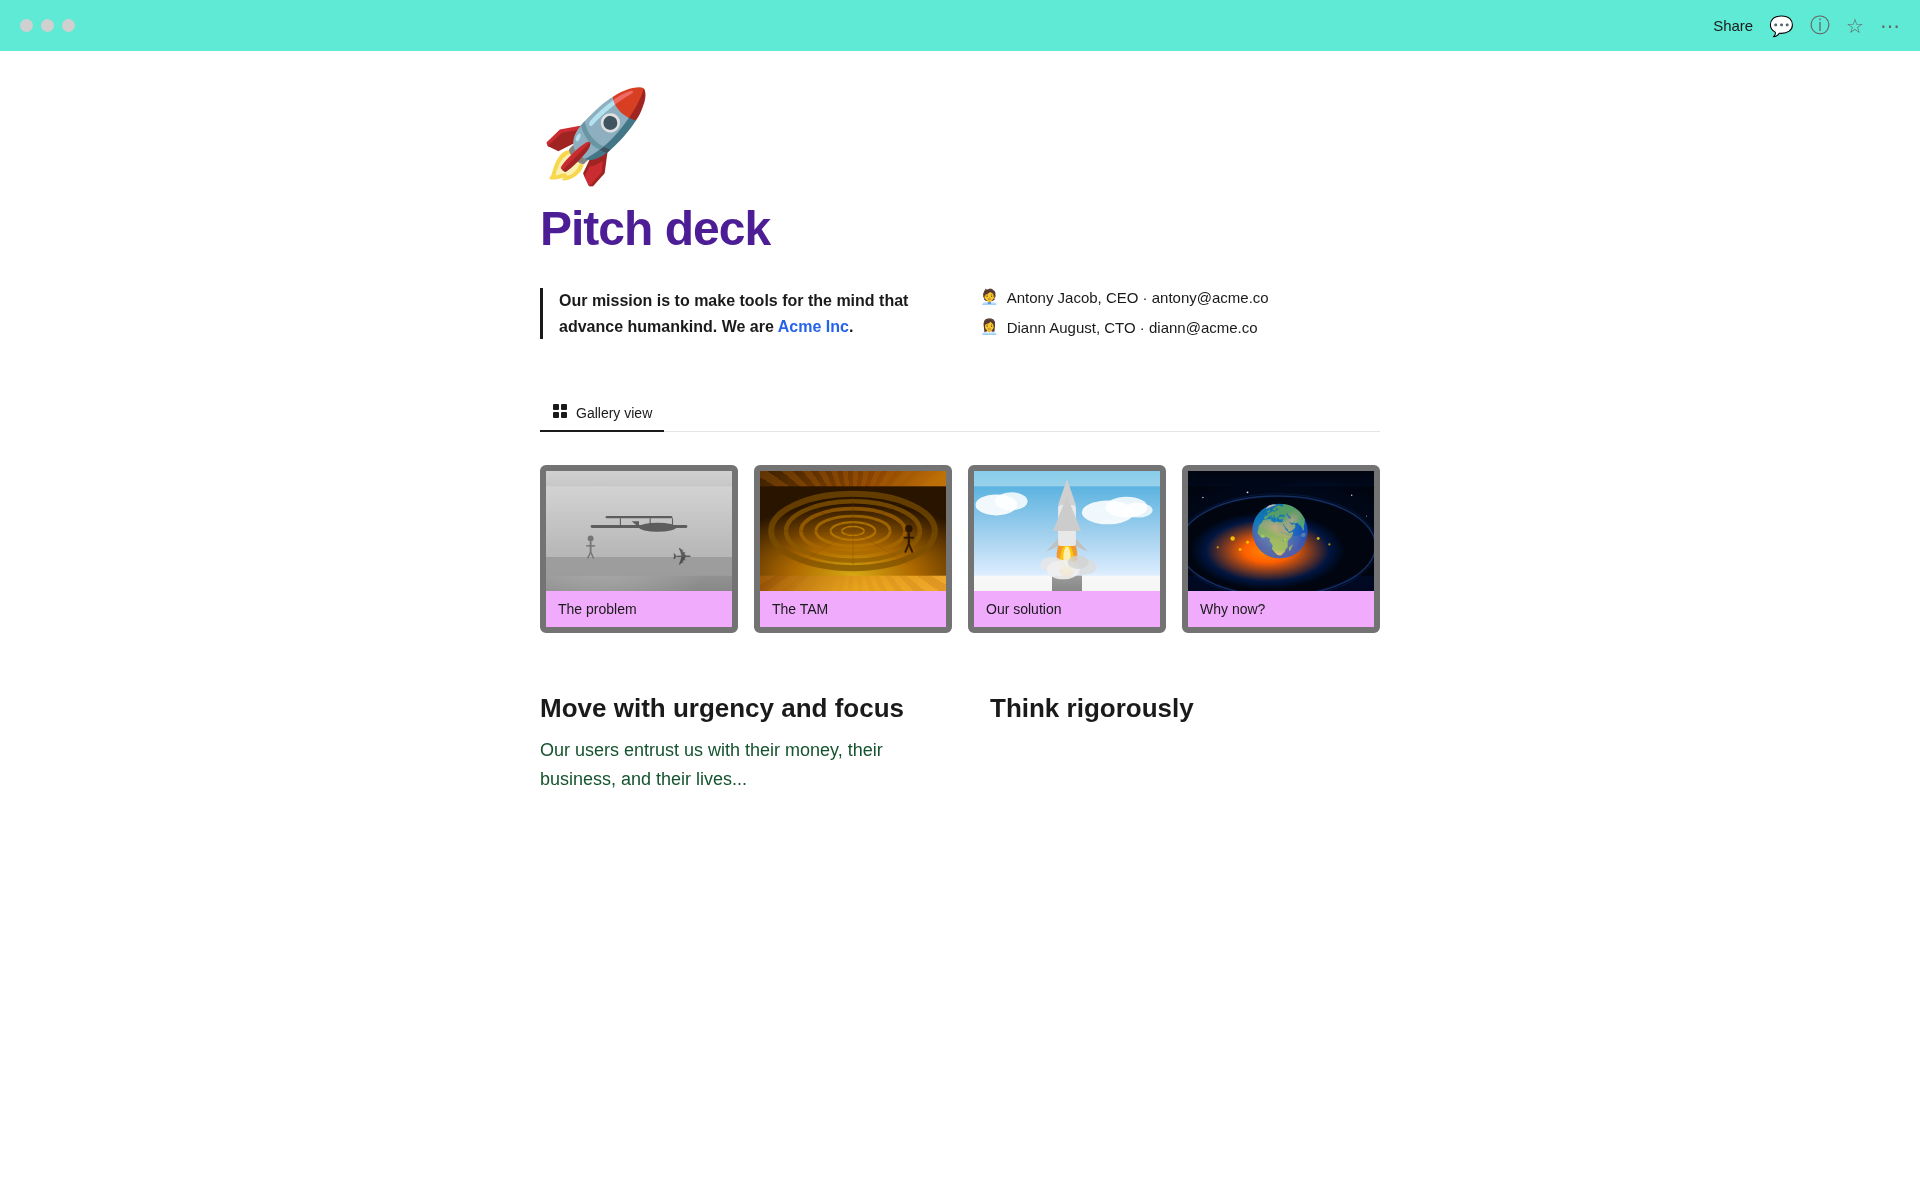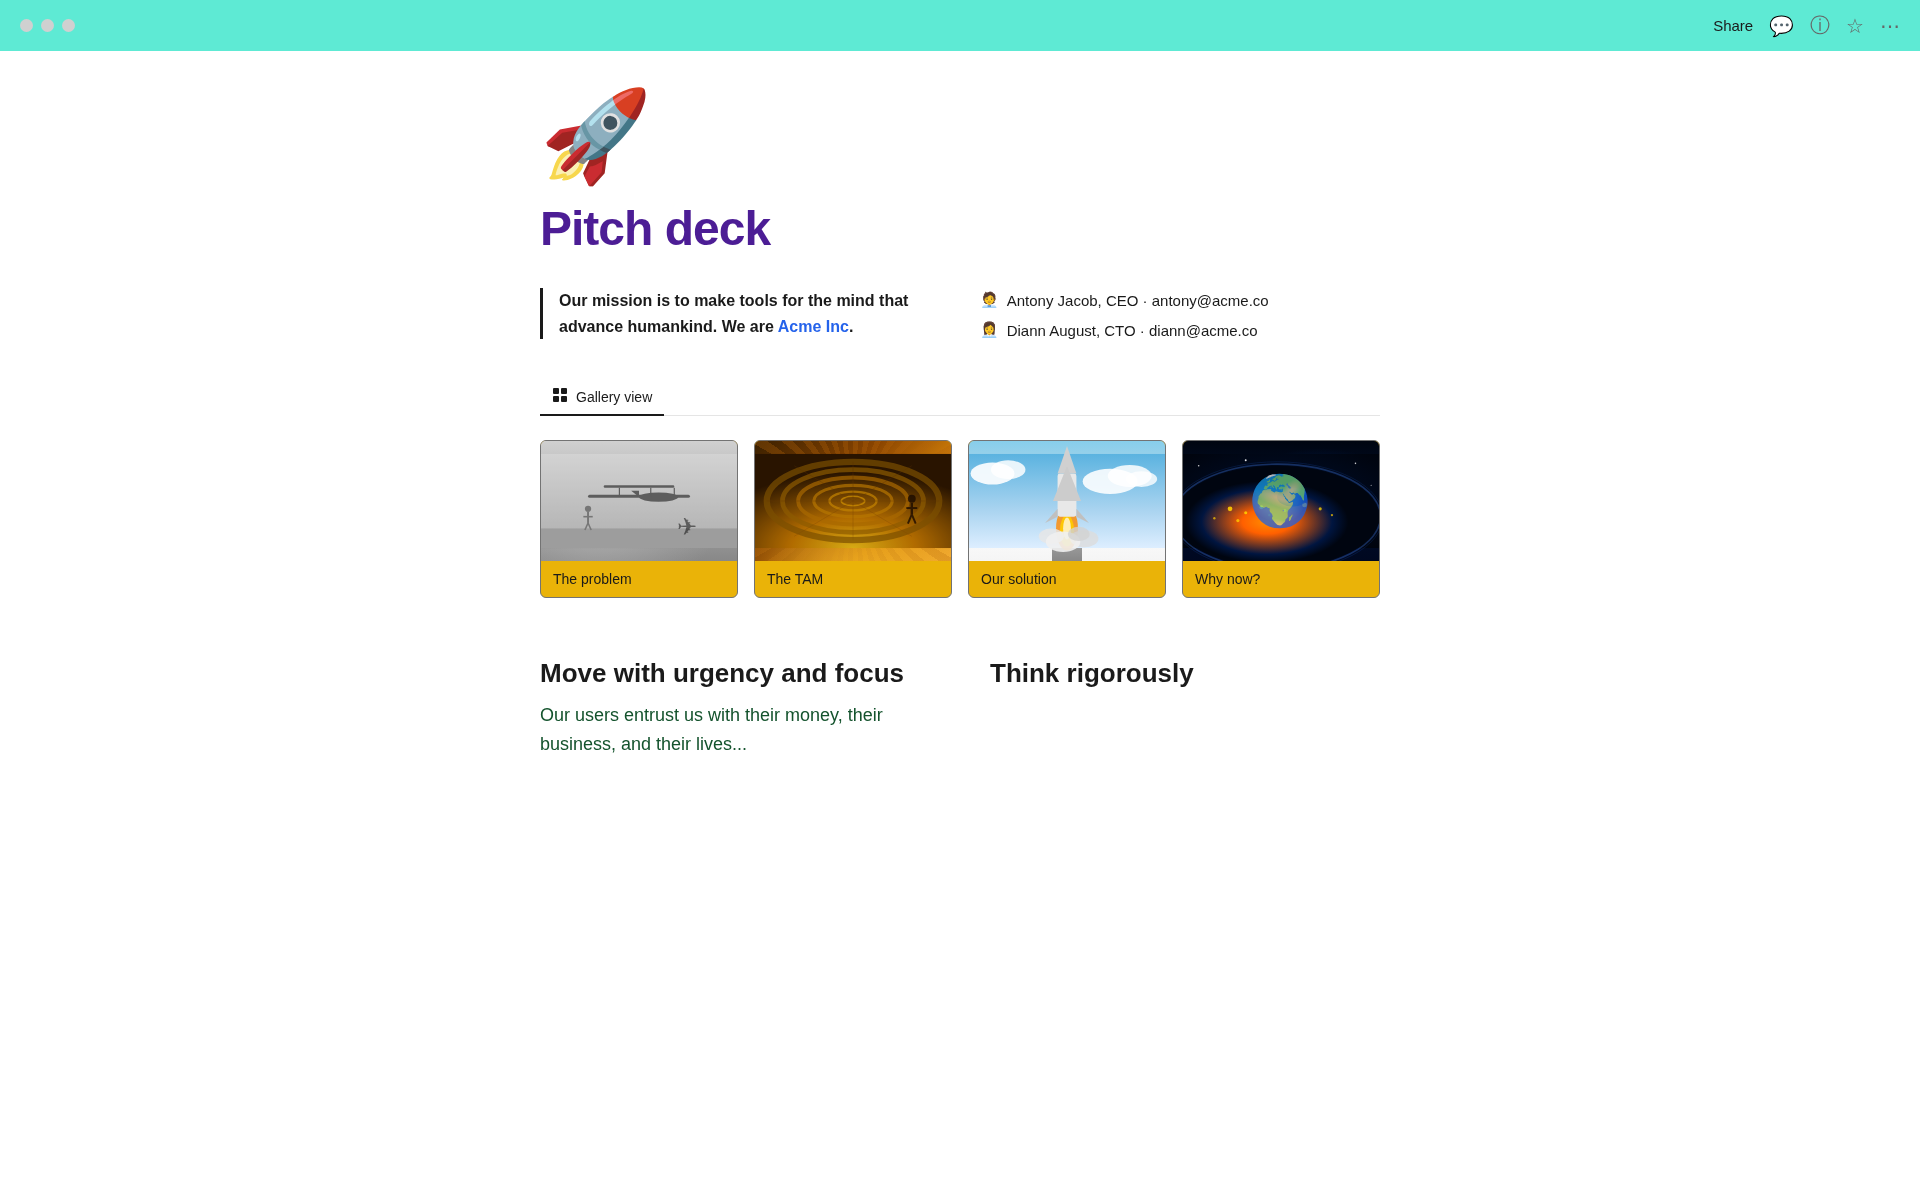--- a/index.html
+++ b/index.html
@@ -62,22 +62,22 @@
       font-size: 48px;
       font-weight: 800;
       color: #4c1d95;
       margin-bottom: 32px;
       letter-spacing: -1px;
     }
 
     .description-area {
       display: flex;
       gap: 40px;
-      margin-bottom: 40px;
-      align-items: flex-end;
+      margin-bottom: 56px;
+      align-items: flex-start;
     }
 
     .description-left {
       flex: 1;
     }
 
     .blockquote-text {
       border-left: 3px solid #1a1a1a;
       padding-left: 16px;
       font-size: 16px;
@@ -107,21 +107,21 @@
     }
 
     
     .gallery-section {
       margin-bottom: 60px;
     }
 
     .gallery-tab-bar {
       display: flex;
       border-bottom: 1px solid #e5e5e5;
-      margin-bottom: 0;
+      margin-bottom: 9px;
     }
 
     .gallery-tab {
       display: flex;
       align-items: center;
       gap: 8px;
       padding: 8px 12px;
       font-size: 14px;
       font-weight: 500;
       color: #1a1a1a;
@@ -131,25 +131,25 @@
     }
 
     .gallery-grid {
       display: grid;
       grid-template-columns: repeat(4, 1fr);
       gap: 16px;
       padding-top: 24px;
     }
 
     .gallery-card {
-      border: 1px solid #737373;
+      border: 6px solid #737373;
       border-radius: 6px;
       overflow: hidden;
       cursor: pointer;
-      background: #eab308;
+      background: #f0abfc;
     }
 
     
     .img-problem {
       width: 100%;
       height: 120px;
       background: linear-gradient(135deg, #c8c8c8 0%, #a0a0a0 50%, #888 100%);
       position: relative;
       overflow: hidden;
     }

